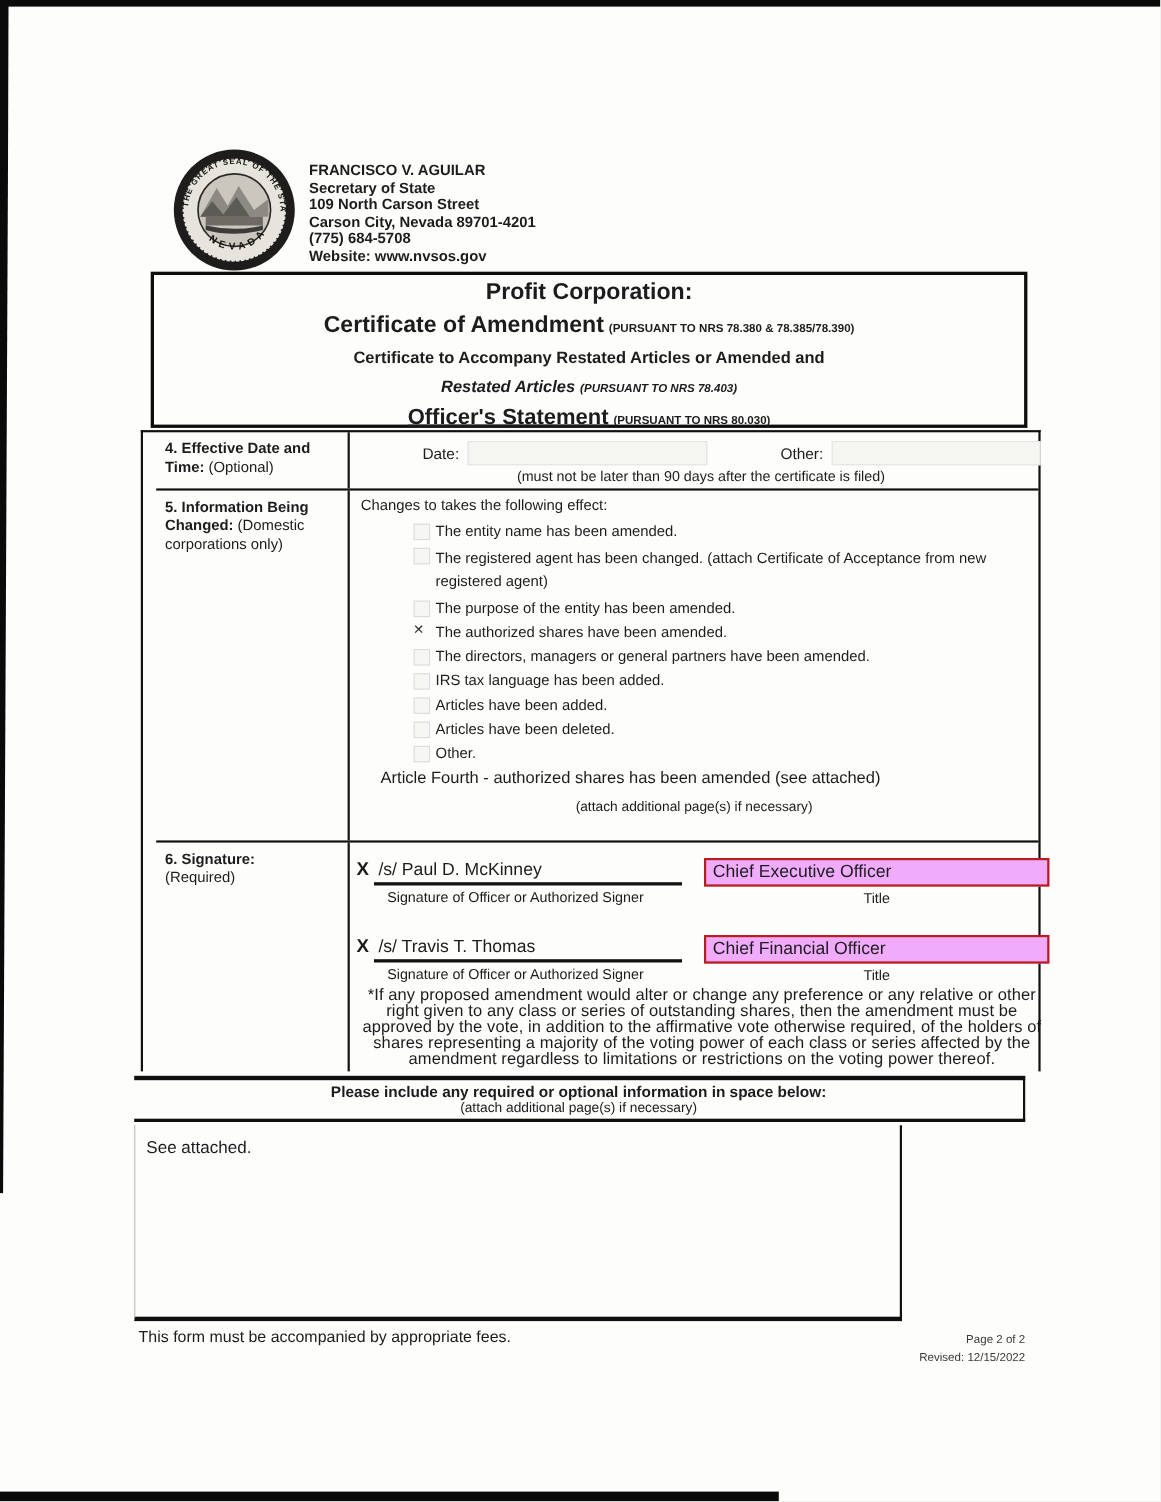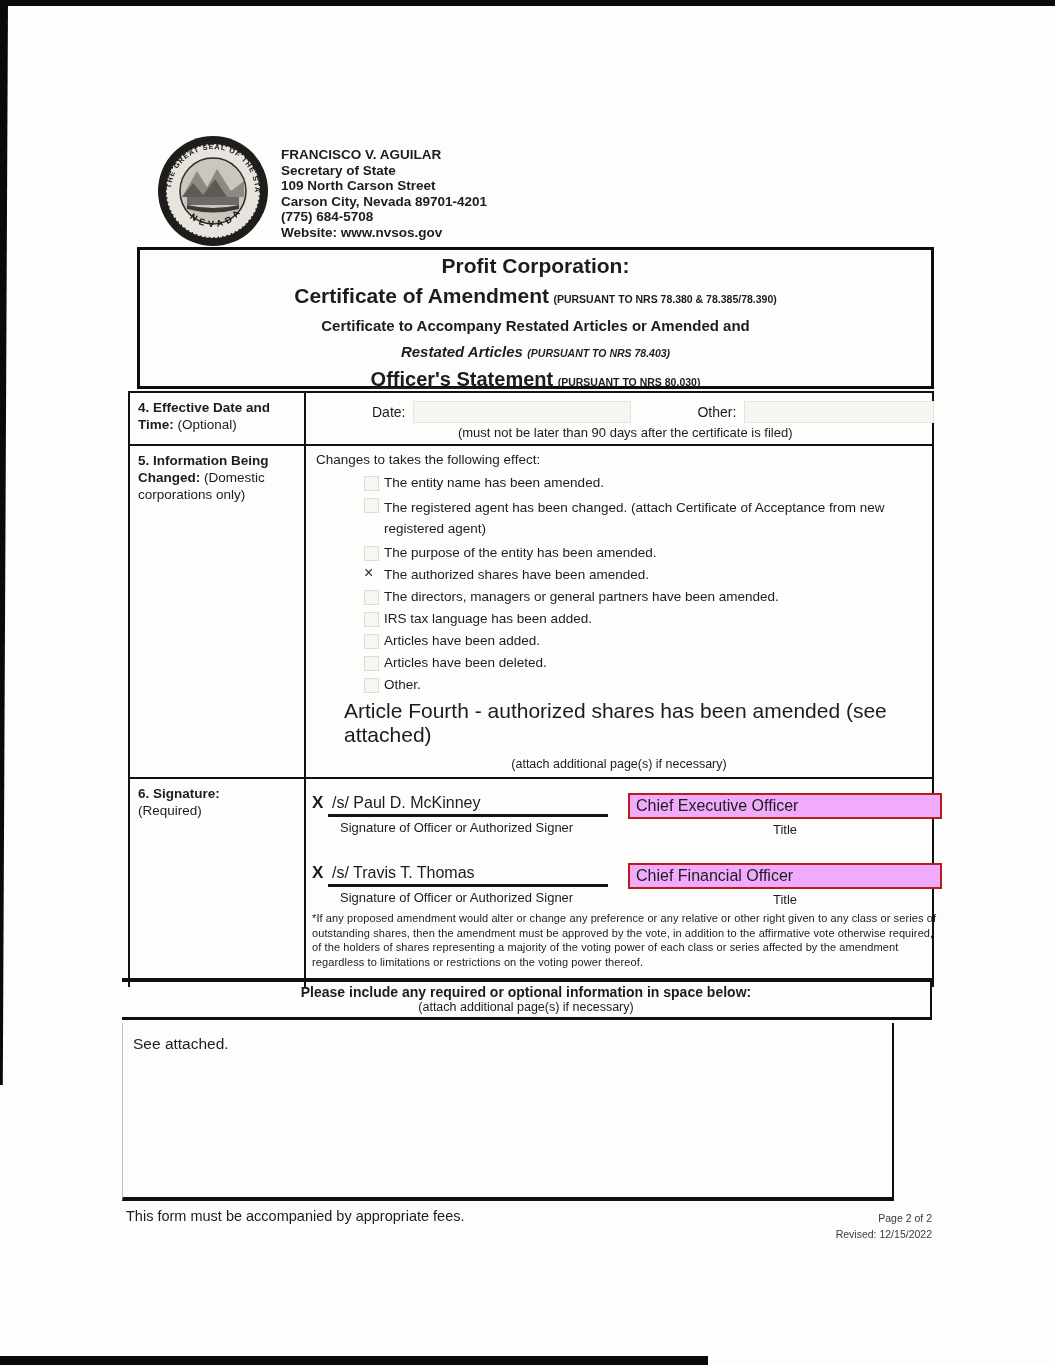--- a/index.html
+++ b/index.html
@@ -15,21 +15,21 @@
   
   .hdr{position:absolute;left:281px;top:147px;font-size:13.5px;font-weight:bold;line-height:15.6px;}
   
   .title-box{position:absolute;left:137px;top:247px;width:791px;height:134px;border:3.5px solid #0d0d0d;
              text-align:center;padding-top:2px;background:#fdfdfc;}
   .t-line{line-height:28px;}
   .t-big{font-size:21px;font-weight:bold;}
   .t-med{font-size:15px;font-weight:bold;}
   .t-note{font-size:10.5px;font-weight:bold;}
   
-  .form-table{position:absolute;left:128px;top:391px;width:802px;border:2px solid #111;border-bottom:none;}
+  .form-table{position:absolute;left:128px;top:391px;width:802px;border:2px solid #111;border-bottom:none;padding-left:12px;}
   .row{display:flex;border-bottom:2px solid #111;}
   .row:last-child{border-bottom:none;}
   .cell-label{width:160px;min-width:160px;border-right:2px solid #111;padding:6px 6px 6px 8px;
               font-size:13.5px;line-height:17px;}
   .cell-label b{font-size:13.5px;}
   .cell-content{flex:1;position:relative;}
   .lbl-note{font-weight:normal;}
   
   .row4 .cell-content{padding:8px 10px 4px 10px;}
   .dt-line{display:flex;align-items:center;font-size:14px;}
@@ -42,43 +42,43 @@
   .dt-note{text-align:center;font-size:13px;margin-top:2px;}
   
   .row5 .cell-content{padding:6px 8px 6px 8px;font-size:13.5px;}
   .intro-line{margin-left:2px;margin-bottom:8px;}
   .cb-row{display:flex;margin-left:50px;margin-bottom:6px;line-height:16px;align-items:flex-start;}
   .cb-box{width:13px;min-width:13px;height:13px;border:1px solid #dcdcd8;background:#f6f6f3;
           margin-right:5px;margin-top:1px;position:relative;}
   .cb-mark{position:absolute;left:-1px;top:-4px;font-size:16px;color:#2a2a2a;font-family:"Liberation Sans",sans-serif;}
   .cb-label{max-width:565px;}
   .articles-line{margin-left:68px;margin-top:2px;margin-bottom:10px;}
-  .filled-text{margin-left:30px;font-size:21px;margin-bottom:10px;}
+  .filled-text{margin-left:20px;font-size:15px;margin-bottom:10px;}
   .attach-note{text-align:center;font-size:12.5px;margin-top:2px;}
   
   .row6 .cell-content{padding:14px 4px 2px 6px;}
   .sig-block{display:flex;align-items:flex-start;margin-bottom:4px;}
   .sig-left{width:306px;margin-left:0;}
   .sig-x{font-weight:bold;font-size:17px;display:inline-block;width:16px;}
   .sig-line{display:inline-block;width:276px;border-bottom:3px solid #131313;font-size:16px;
             padding-bottom:2px;padding-left:4px;}
   .sig-caption{font-size:13px;margin-left:28px;margin-top:3px;}
   .title-field{margin-left:10px;width:314px;text-align:center;}
   .title-value{border:2px solid #b91c1c;background:#f0abfc;height:26px;font-size:16px;text-align:left;
                padding:2px 6px;box-sizing:border-box;}
   .title-caption{font-size:13px;margin-top:3px;}
   .sig-gap{height:22px;}
-  .footnote{font-size:11px;line-height:14.6px;margin-top:4px;padding-right:2px;letter-spacing:0.1px;}
+  .footnote{font-size:15px;line-height:14.6px;margin-top:4px;padding-right:2px;letter-spacing:0.1px;text-align:center;}
   
   .include-band{position:absolute;left:122px;top:978px;width:810px;border-top:4px solid #0f0f0f;
                 border-bottom:3px solid #0f0f0f;border-right:2px solid #111;text-align:center;
                 padding:2px 0 3px 0;box-sizing:border-box;}
   .include-bold{font-size:14px;font-weight:bold;}
   .include-note{font-size:12.5px;}
-  .free-box{position:absolute;left:122px;top:1023px;width:772px;height:178px;border-right:2px solid #111;
+  .free-box{position:absolute;left:122px;top:1023px;width:698px;height:178px;border-right:2px solid #111;
             border-bottom:4px solid #0f0f0f;border-left:1px solid #bbb;box-sizing:border-box;
             padding:12px 10px;font-size:15.5px;}
   
   .fees-note{position:absolute;left:126px;top:1208px;font-size:14.5px;font-weight:500;}
   .page-meta{position:absolute;right:123px;top:1210px;text-align:right;font-size:10.5px;
              line-height:16px;color:#3a3a3a;}
 </style>
 </head>
 <body>
 

